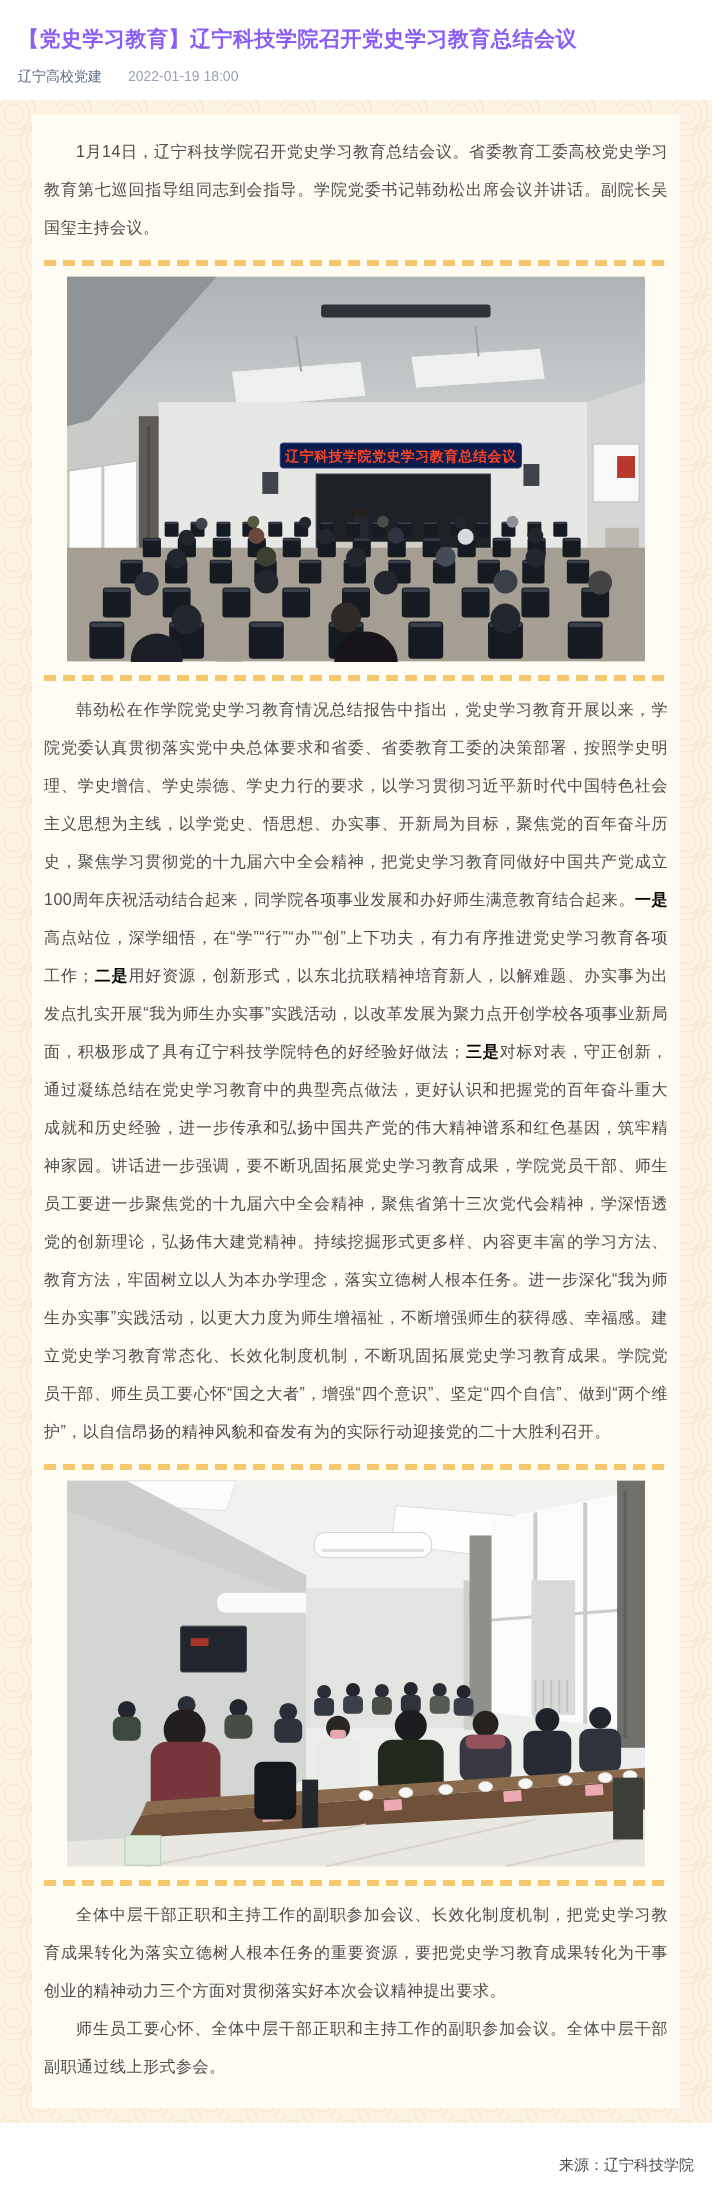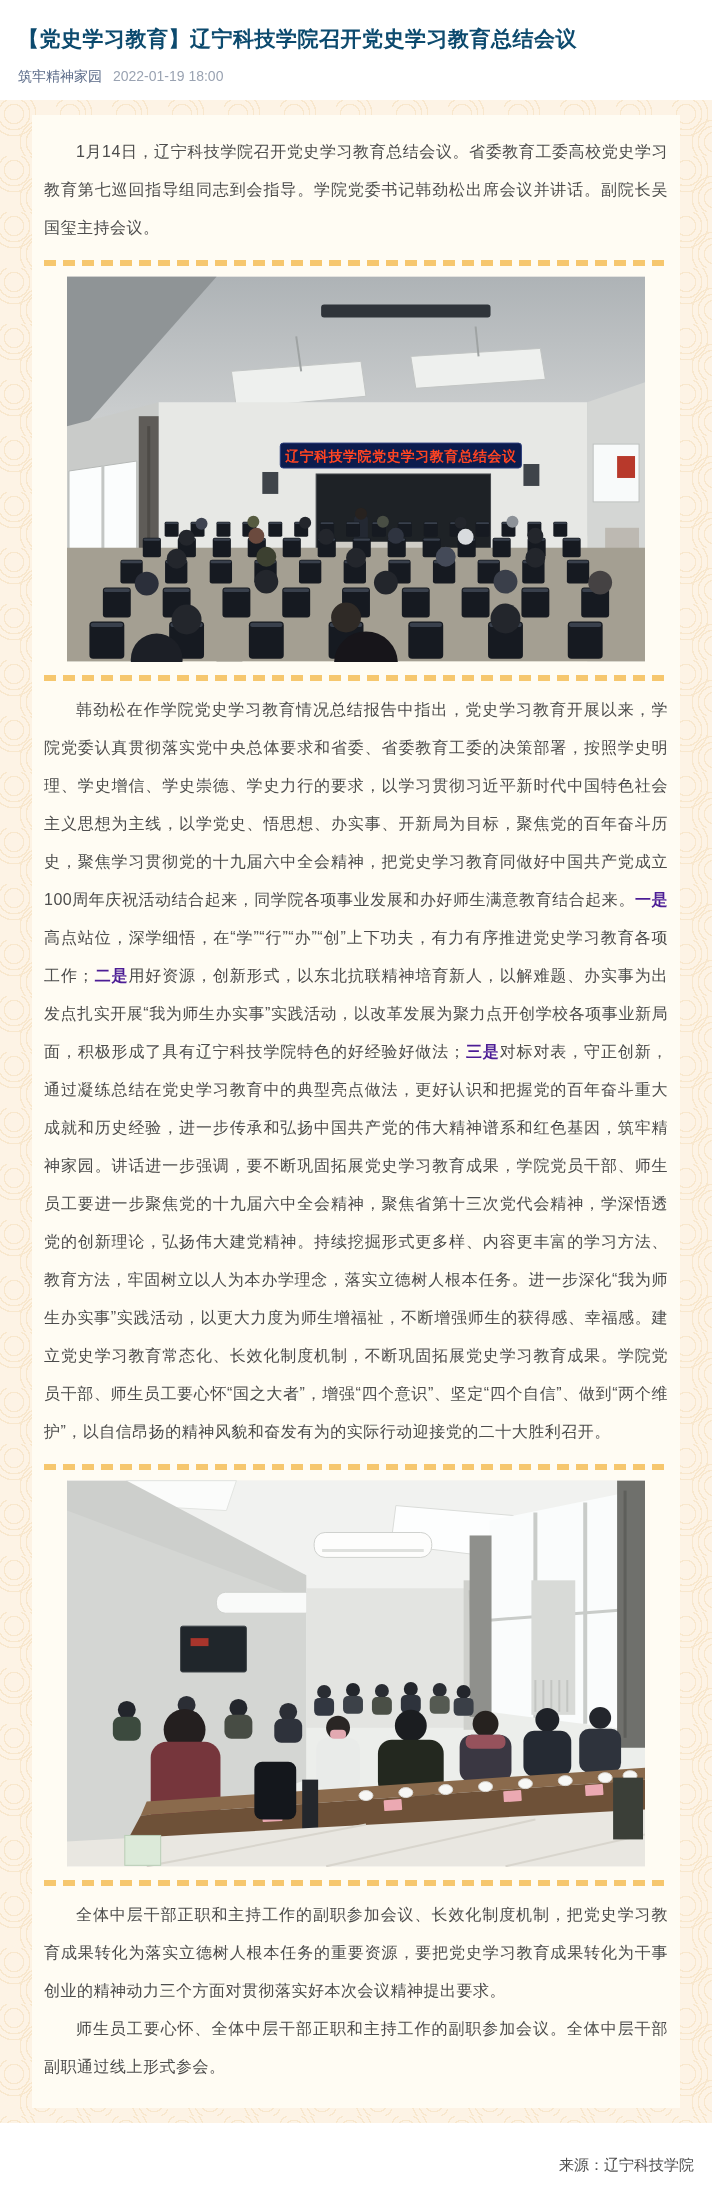--- a/index.html
+++ b/index.html
@@ -9,29 +9,29 @@
     font-family:"Liberation Sans","DejaVu Sans",sans-serif;
     color:#4c4c4c;
     -webkit-font-smoothing:antialiased;
   }
   .page{width:712px;min-height:2188px;position:relative;}
   .article-title{
     margin:25px 18px 0 18px;
     font-size:21px;
     line-height:1.35;
     font-weight:700;
-    color:#0c4a6e;
+    color:#8b5cf6;
     letter-spacing:.5px;
   }
   .meta-line{
     margin:15px 18px 0 18px;
     font-size:14px;
   }
   .meta-source{color:#5a6a88;}
-  .meta-time{color:#9aa3b2;margin-left:7px;}
+  .meta-time{color:#9aa3b2;margin-left:22px;}
 
   
   .pattern-wrap{
     margin-top:14px;
     padding:15px 32px;
     background-color:#fdf3e5;
     background-image:
       radial-gradient(circle at 14px 14px, rgba(0,0,0,0) 9px, #f8e7cd 9px, #f8e7cd 10.5px, rgba(0,0,0,0) 10.5px, rgba(0,0,0,0) 15px, #f8e7cd 15px, #f8e7cd 16.5px, rgba(0,0,0,0) 16.5px, rgba(0,0,0,0) 21px, #f8e7cd 21px, #f8e7cd 22.5px, rgba(0,0,0,0) 22.5px),
       radial-gradient(circle at 42px 42px, rgba(0,0,0,0) 9px, #f8e7cd 9px, #f8e7cd 10.5px, rgba(0,0,0,0) 10.5px, rgba(0,0,0,0) 15px, #f8e7cd 15px, #f8e7cd 16.5px, rgba(0,0,0,0) 16.5px, rgba(0,0,0,0) 21px, #f8e7cd 21px, #f8e7cd 22.5px, rgba(0,0,0,0) 22.5px);
     background-size:56px 56px;
@@ -42,21 +42,21 @@
   }
   .body-par{
     margin:0;
     font-size:16px;
     line-height:38px;
     text-indent:2em;
     color:#4c4c4c;
     text-align:justify;
     letter-spacing:.5px;
   }
-  .body-par b{font-weight:700;color:#4c1d95;}
+  .body-par b{font-weight:700;color:#000000;}
   .dash-divider{
     height:6px;
     margin:13px 0 10px 0;
     background:repeating-linear-gradient(90deg,#f6c76e 0 12px,rgba(0,0,0,0) 12px 19px);
   }
   .photo-fig{
     margin:0;
     text-align:right;
   }
   .photo-fig svg{display:block;margin:0 auto;}
@@ -70,21 +70,21 @@
   }
 </style>
 </head>
 <body>
 
 <div class="page">
 
   <h1 class="article-title">【党史学习教育】辽宁科技学院召开党史学习教育总结会议</h1>
 
   <div class="meta-line">
-    <span class="meta-source">筑牢精神家园</span>
+    <span class="meta-source">辽宁高校党建</span>
     <span class="meta-time">2022-01-19 18:00</span>
   </div>
 
   <div class="pattern-wrap">
     <div class="inner-box">
 
       <p class="body-par">1月14日，辽宁科技学院召开党史学习教育总结会议。省委教育工委高校党史学习教育第七巡回指导组同志到会指导。学院党委书记韩劲松出席会议并讲话。副院长吴国玺主持会议。</p>
 
       <div class="dash-divider"></div>
 

